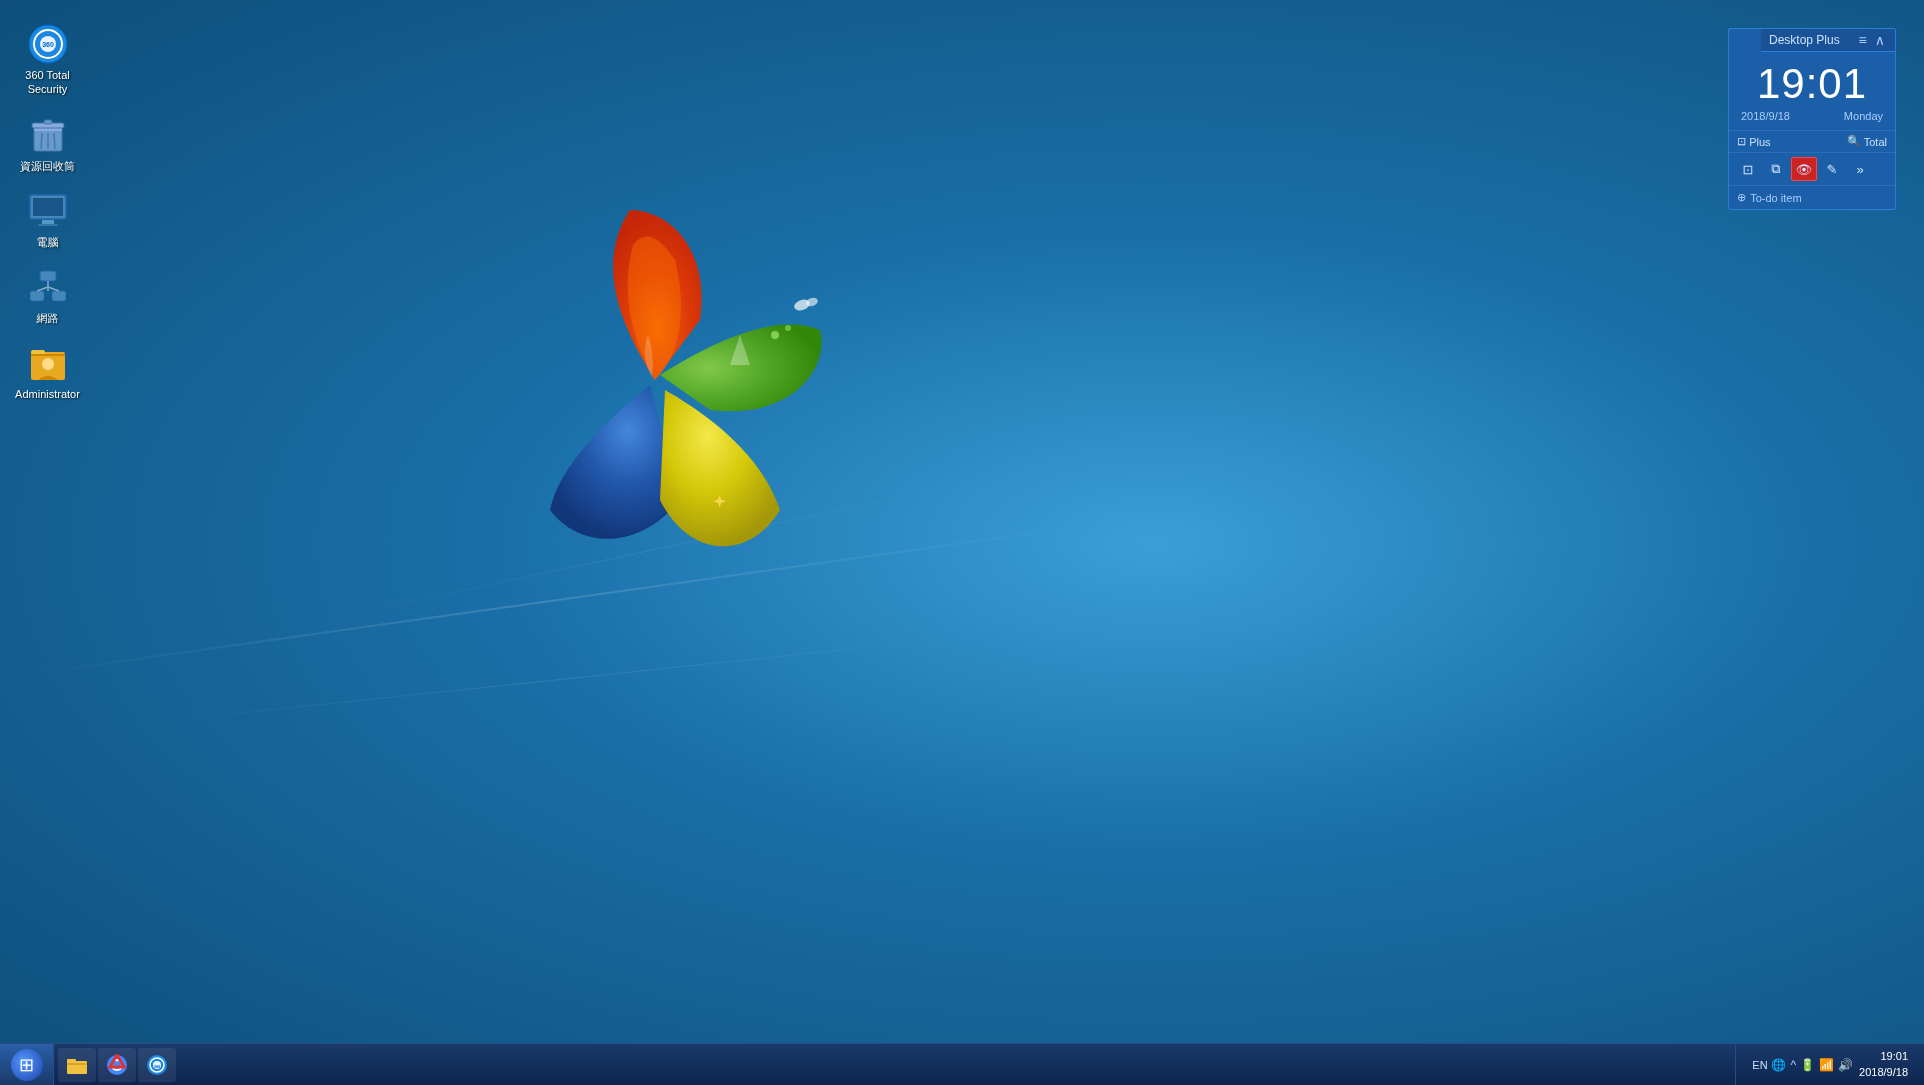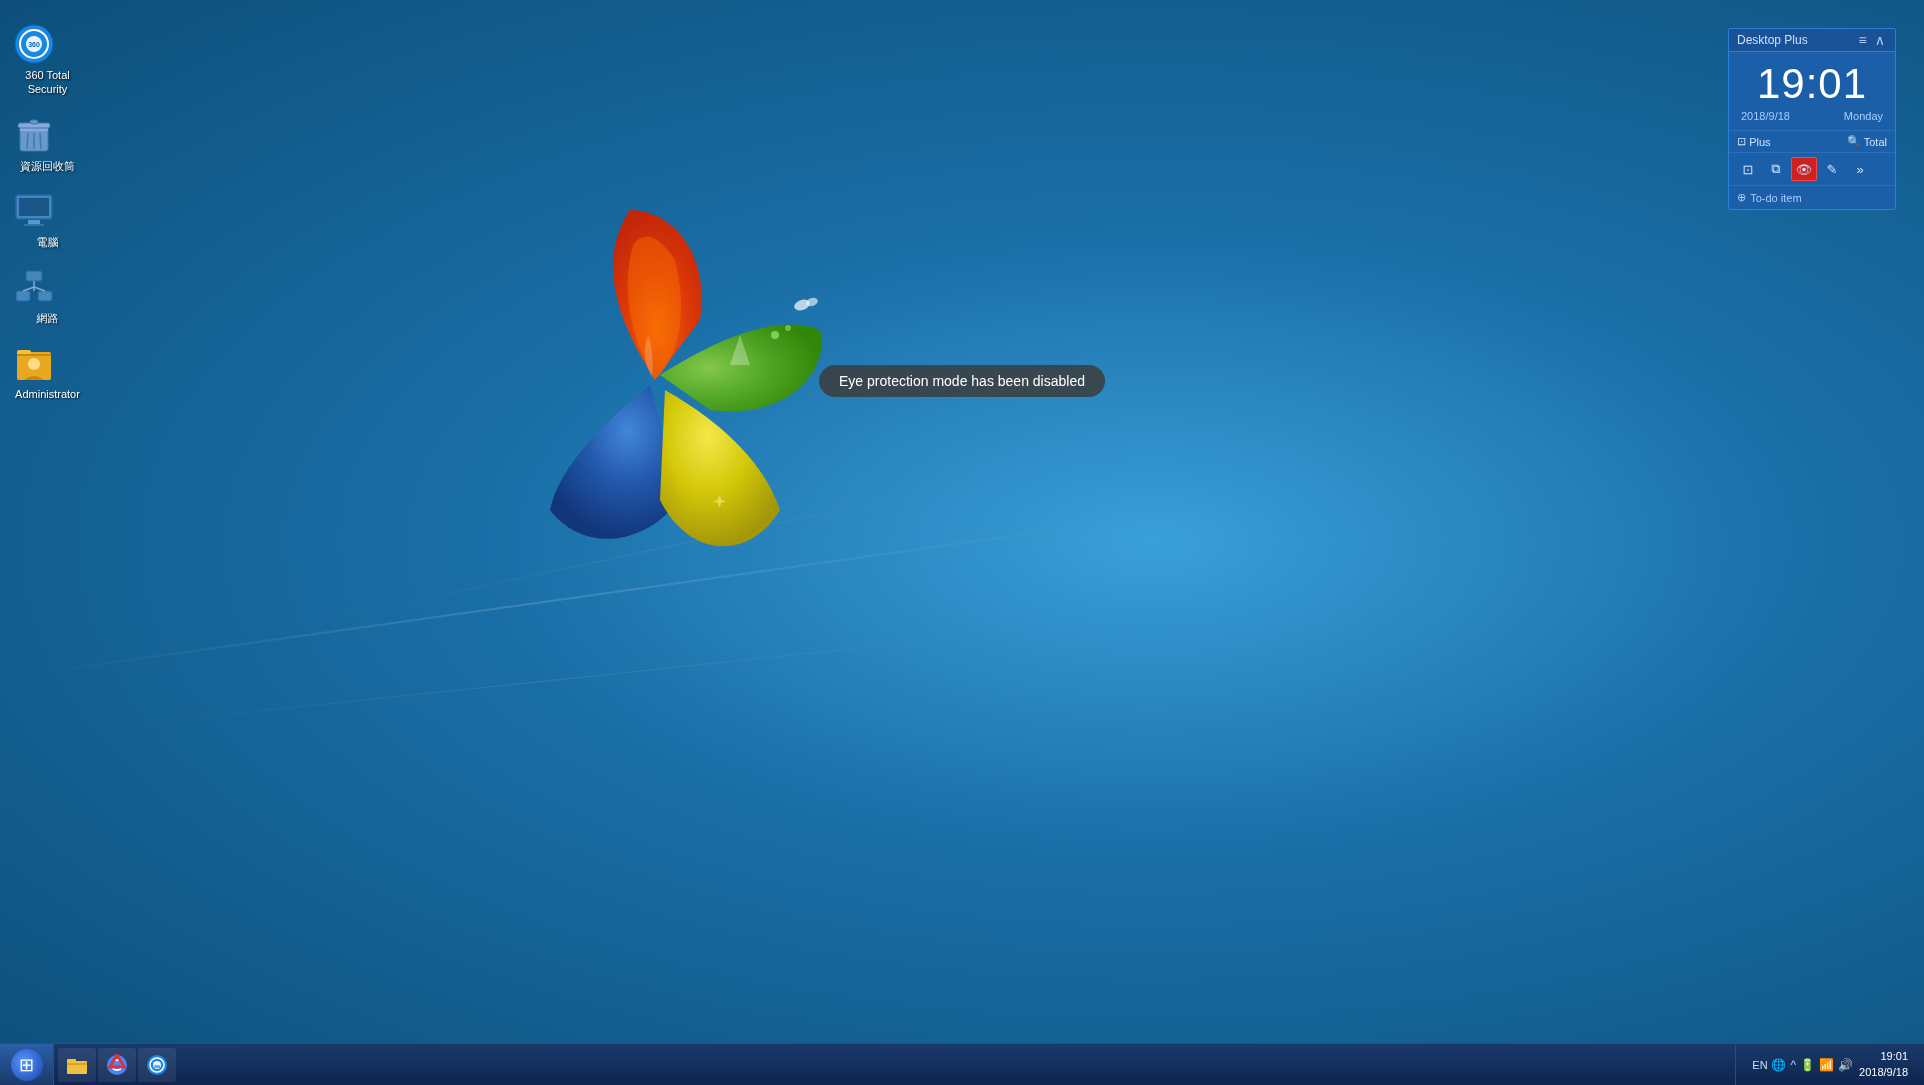--- a/index.html
+++ b/index.html
@@ -50,20 +50,21 @@
       left: 0;
       display: flex;
       flex-direction: column;
       gap: 10px;
       padding: 10px;
     }
 
     .desktop-icon {
       display: flex;
       flex-direction: column;
+      align-items: center;
       width: 75px;
       cursor: pointer;
       padding: 4px;
       border-radius: 4px;
     }
 
     .icon-img {
       width: 40px;
       height: 40px;
       margin-bottom: 4px;
@@ -109,20 +110,21 @@
       z-index: 100;
     }
 
     .dp-header {
       display: flex;
       align-items: center;
       justify-content: space-between;
       padding: 4px 8px;
       background: #1a5298;
       border-bottom: 1px solid #2a7fd8;
+      margin-left: 32px;
     }
 
     .dp-title {
       color: #cce0ff;
       font-size: 12px;
     }
 
     .dp-header-controls {
       display: flex;
       gap: 4px;
@@ -439,23 +441,20 @@
 
           <circle cx="19" cy="22" r="6" fill="#ffdd88"></circle>
           <path d="M9 38 Q19 30 29 38" fill="#cc8800"></path>
         </svg>
       </div>
       <span class="icon-label">Administrator</span>
     </div>
 
   </div>
 
-  <div class="notification-tooltip">
-    <span>Eye protection mode has been disabled</span>
-  </div>
 
   <div class="desktop-plus">
 
     <div class="dp-header">
       <span class="dp-title">Desktop Plus</span>
       <div class="dp-header-controls">
         <button class="dp-ctrl-btn">≡</button>
         <button class="dp-ctrl-btn">∧</button>
       </div>
     </div>

